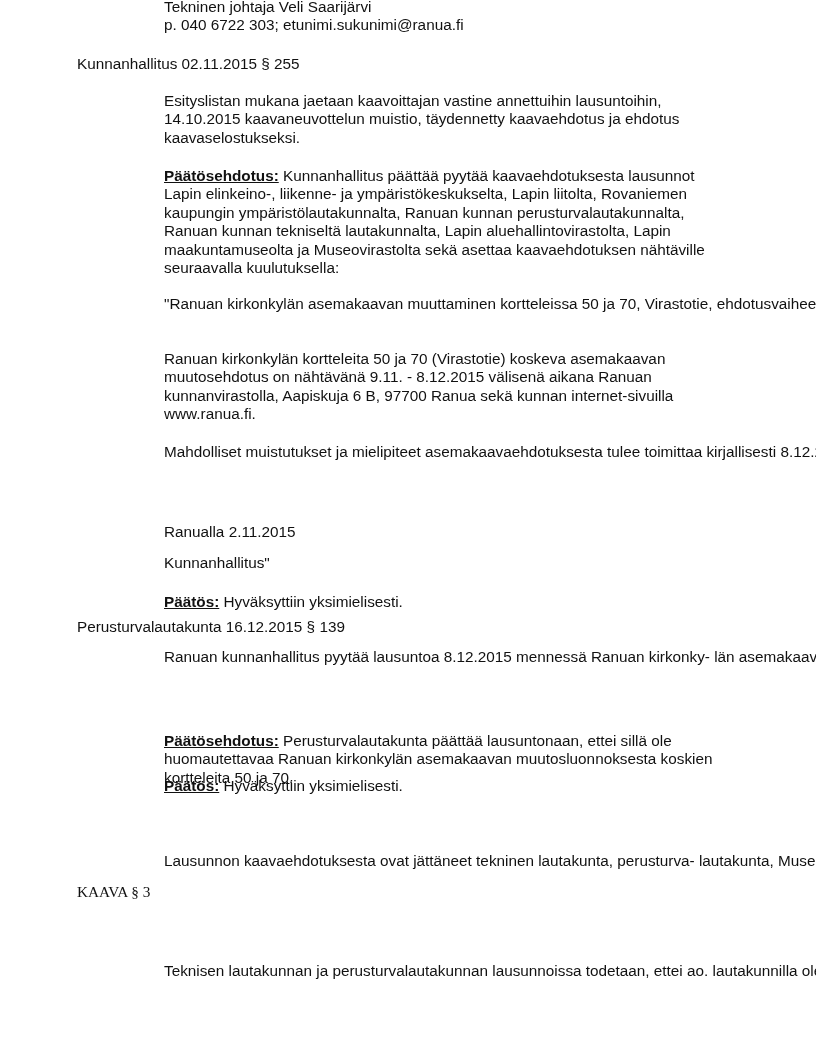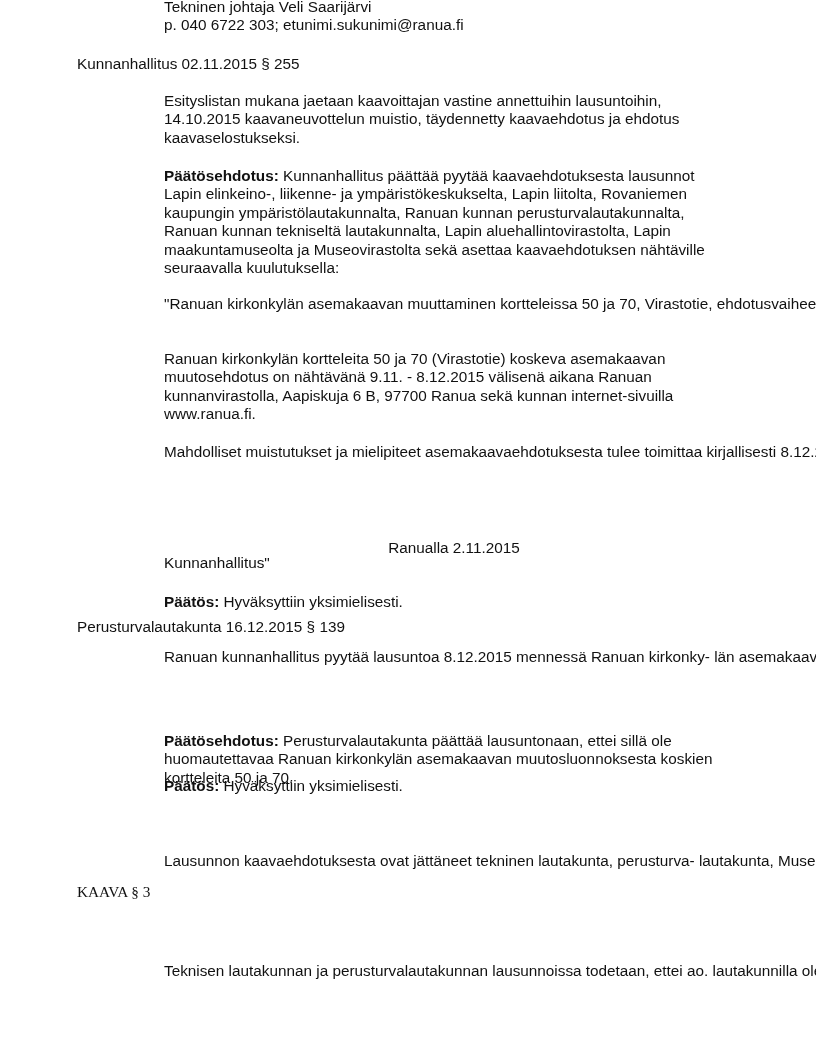--- a/index.html
+++ b/index.html
@@ -33,20 +33,21 @@
     }
     .head {
       position: absolute;
       left: 77px;
       white-space: nowrap;
       margin: 0;
       text-align: center;
     }
     .lbl {
       font-weight: bold;
+      text-decoration: underline;
     }
     .nowrap { white-space: nowrap; }
   </style>
 </head>
 <body>
 
 <div class="page">
 
   <p class="blk" style="top:-2px;"><span>Tekninen johtaja Veli Saarijärvi</span>
 <span>p. 040 6722 303; etunimi.sukunimi@ranua.fi</span></p>
@@ -69,21 +70,21 @@
 
   <p class="blk" style="top:350px;">Ranuan kirkonkylän kortteleita 50 ja 70 (Virastotie) koskeva asemakaavan
 muutosehdotus on nähtävänä 9.11. - 8.12.2015 välisenä aikana Ranuan
 kunnanvirastolla, Aapiskuja 6 B, 97700 Ranua sekä kunnan internet-sivuilla
 www.ranua.fi.</p>
 
   <p class="blk nowrap" style="top:443px;">Mahdolliset muistutukset ja mielipiteet asemakaavaehdotuksesta tulee toimittaa
 kirjallisesti 8.12.2015 klo 15 mennessä Ranuan kunnanhallitukselle osoitteella:
 Ranuan kunnanhallitus, Aapiskuja 6 B, 97700 Ranua.</p>
 
-  <p class="blk" style="top:539px;text-align:center;">Ranualla 2.11.2015</p>
+  <p class="blk" style="top:523px;">Ranualla 2.11.2015</p>
 
   <p class="blk" style="top:554px;">Kunnanhallitus"</p>
 
   <p class="blk" style="top:593px;"><span class="lbl">Päätös:</span><span>  Hyväksyttiin yksimielisesti.</span></p>
 
   <p class="head" style="top:618px;">Perusturvalautakunta 16.12.2015 § 139</p>
 
   <p class="blk nowrap" style="top:648px;">Ranuan kunnanhallitus pyytää lausuntoa 8.12.2015 mennessä Ranuan kirkonky-
 län asemakaavan muutosluonnoksesta koskien kortteleita 50 ja 70 (Virastotie).</p>
 

